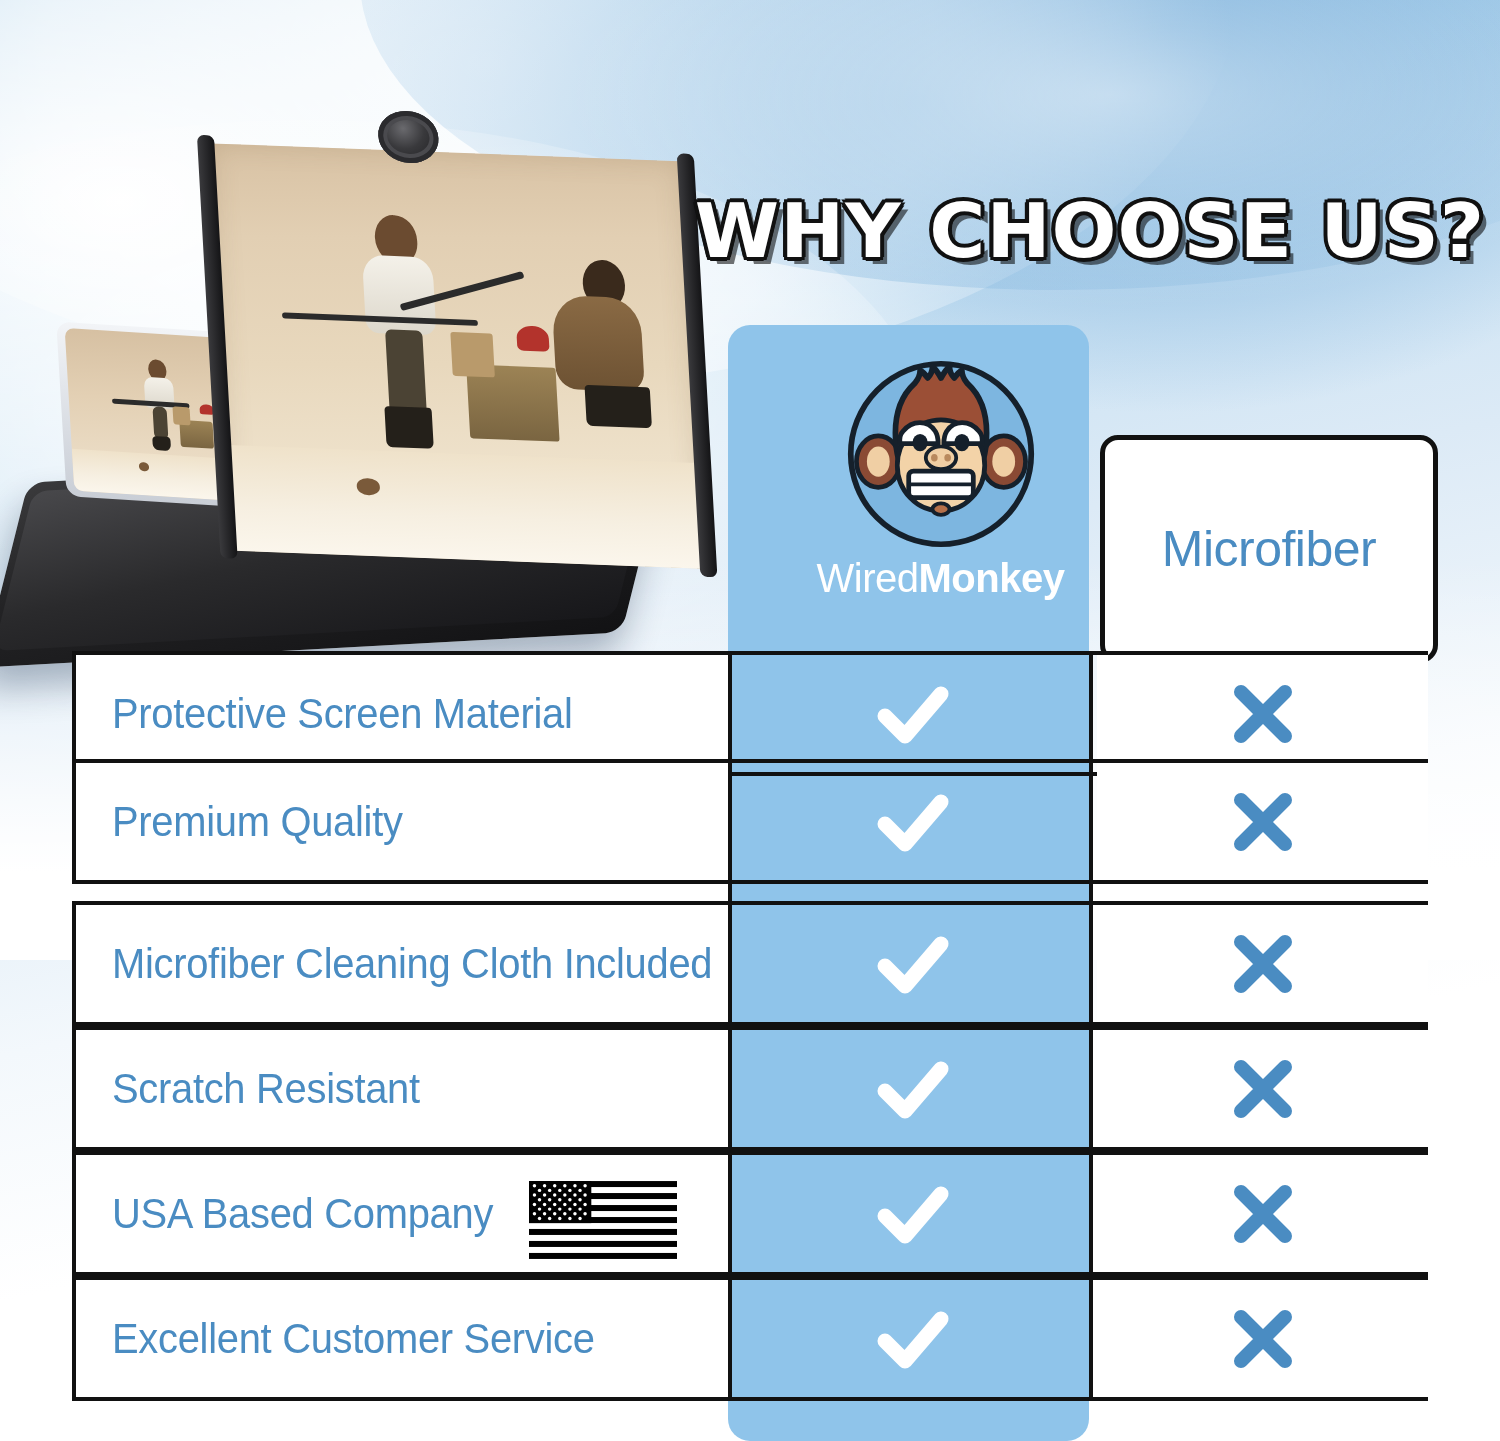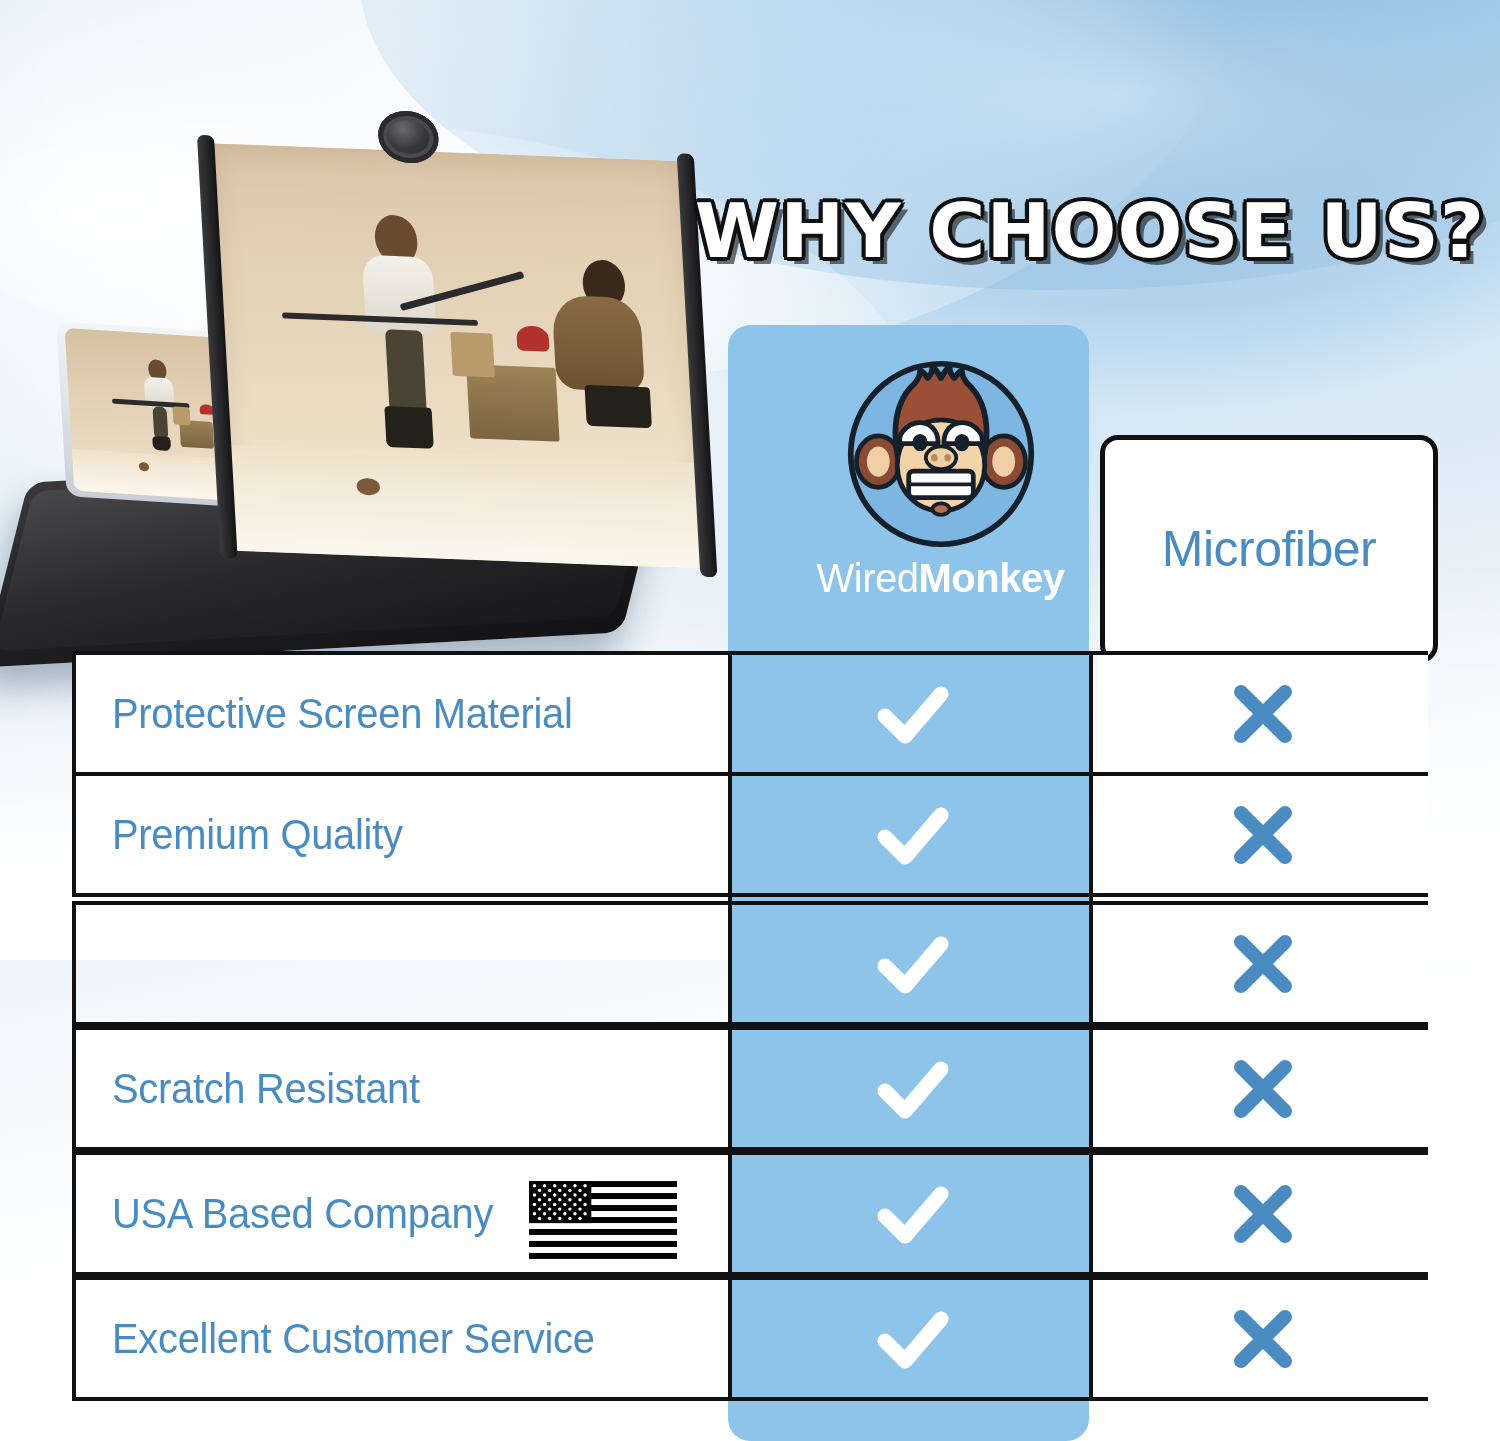--- a/index.html
+++ b/index.html
@@ -243,37 +243,40 @@
             <path d="M22 52 L42 72 L78 30" fill="none" stroke="#ffffff" stroke-width="15" stroke-linecap="round" stroke-linejoin="round"></path>
           </svg>
       </div>
       <div class="cell-them">
         <svg class="mark" viewBox="0 0 100 100">
             <path d="M28 28 L72 72 M72 28 L28 72" fill="none" stroke="#4a8cc2" stroke-width="14" stroke-linecap="round"></path>
           </svg>
       </div>
     </div>
 
-    <div class="row" style="top:121px;">
+    <div class="row" style="top:108px;">
       <div class="cell-label">
         <span class="label-text">Premium Quality</span>
       </div>
       <div class="cell-us">
         <svg class="mark" viewBox="0 0 100 100">
             <path d="M22 52 L42 72 L78 30" fill="none" stroke="#ffffff" stroke-width="15" stroke-linecap="round" stroke-linejoin="round"></path>
           </svg>
       </div>
       <div class="cell-them">
         <svg class="mark" viewBox="0 0 100 100">
             <path d="M28 28 L72 72 M72 28 L28 72" fill="none" stroke="#4a8cc2" stroke-width="14" stroke-linecap="round"></path>
           </svg>
       </div>
     </div>
 
     <div class="row" style="top:250px;">
+      <div class="cell-label">
+        <span class="label-text">Microfiber Cleaning Cloth Included</span>
+      </div>
       <div class="cell-us">
         <svg class="mark" viewBox="0 0 100 100">
             <path d="M22 52 L42 72 L78 30" fill="none" stroke="#ffffff" stroke-width="15" stroke-linecap="round" stroke-linejoin="round"></path>
           </svg>
       </div>
       <div class="cell-them">
         <svg class="mark" viewBox="0 0 100 100">
             <path d="M28 28 L72 72 M72 28 L28 72" fill="none" stroke="#4a8cc2" stroke-width="14" stroke-linecap="round"></path>
           </svg>
       </div>

